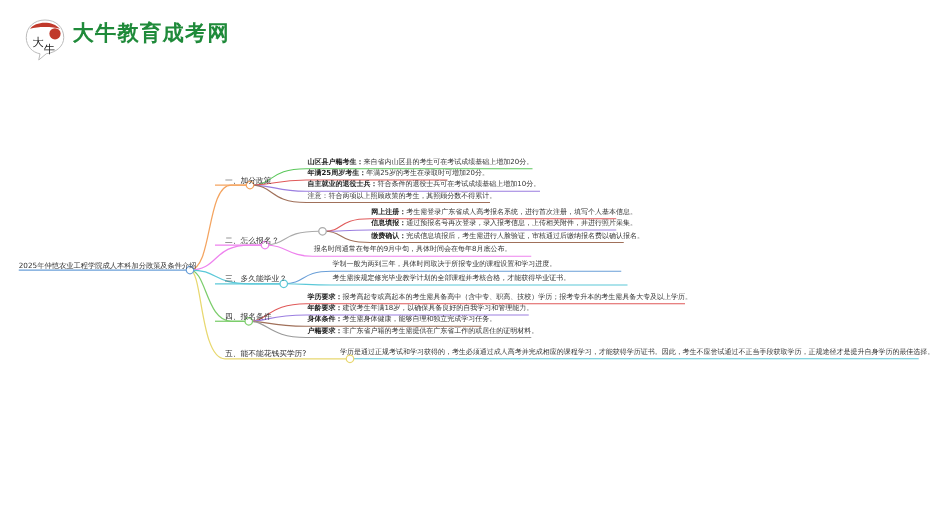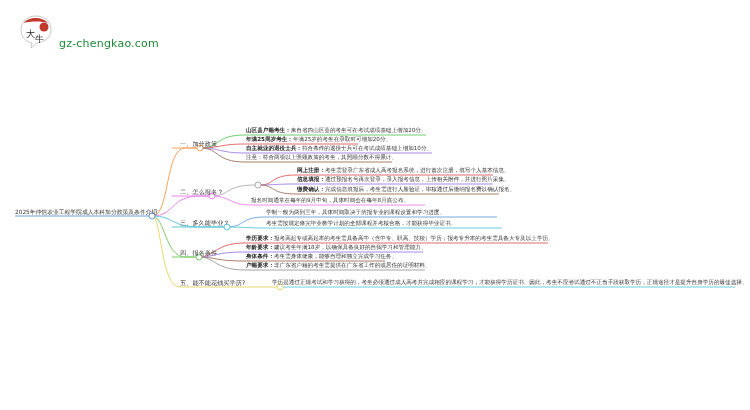--- a/index.html
+++ b/index.html
@@ -19,21 +19,21 @@
 <body>
 
 <div class="logo">
   <svg class="logo-mark" viewBox="0 0 36 36" width="36" height="36">
     <path d="M18 3 C9 3 3 9 3 17 C3 24 8 29 14 30 L13 35 L19 30 C27 29 33 24 33 17 C33 9 27 3 18 3 Z" fill="#ffffff" stroke="#bbbbbb" stroke-width="0.8"></path>
     <path d="M6 10 C10 4 24 3 30 10 C24 8 12 8 6 10 Z" fill="#c0392b"></path>
     <circle cx="26" cy="14" r="4.5" fill="#c0392b"></circle>
     <text x="8" y="24" font-size="9" font-family="DejaVu Serif, serif" fill="#222">大</text>
     <text x="17" y="29" font-size="9" font-family="DejaVu Serif, serif" fill="#222">牛</text>
   </svg>
-  <div class="logo-url">gz-chengkao.com</div>
+  <div class="logo-title">大牛教育成考网</div>
 </div>
 
 <svg class="map" width="750" height="410">
 
   <line x1="15" y1="216" x2="150" y2="216" stroke="#6a9fd8" stroke-width="1"></line>
 
   <path d="M152 216 C170 216 165 148 185 148 L200 148" fill="none" stroke="#f4a460" stroke-width="1"></path>
   <path d="M152 216 C175 216 170 196 200 196 L212 196" fill="none" stroke="#ee82ee" stroke-width="1"></path>
   <path d="M152 216 C175 216 170 227 200 227 L225 227" fill="none" stroke="#5bc8d8" stroke-width="1"></path>
   <path d="M152 216 C165 216 165 257 185 257 L197 257" fill="none" stroke="#7ccd6c" stroke-width="1"></path>

